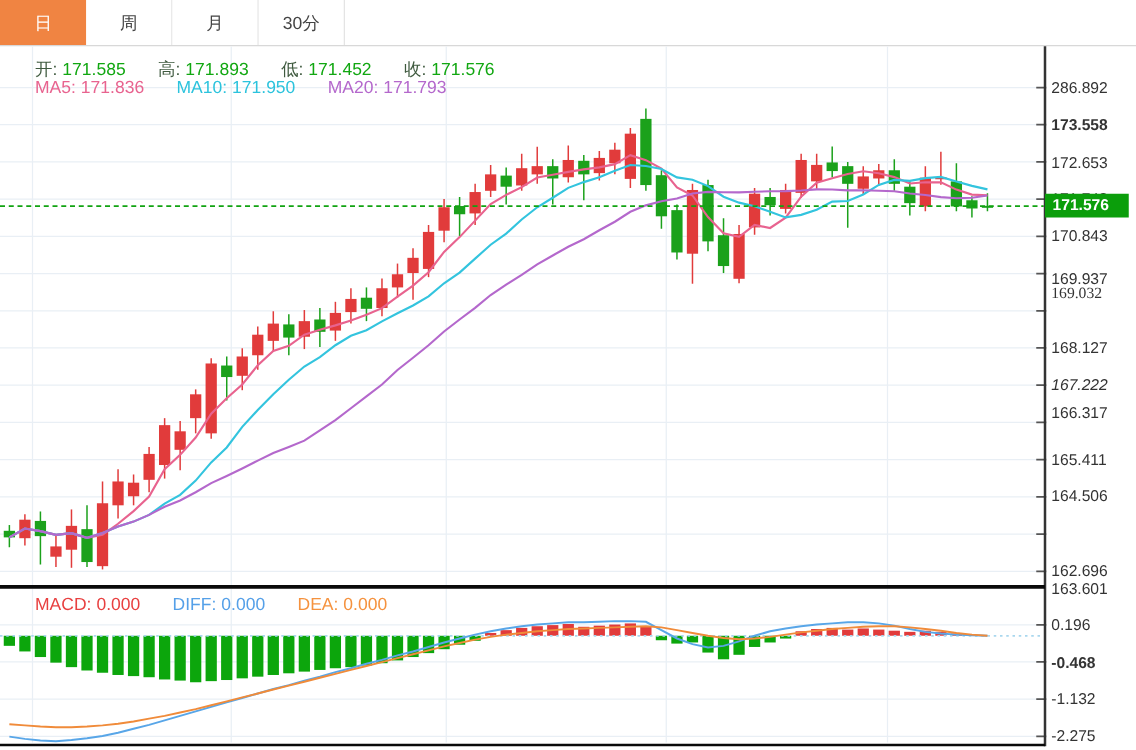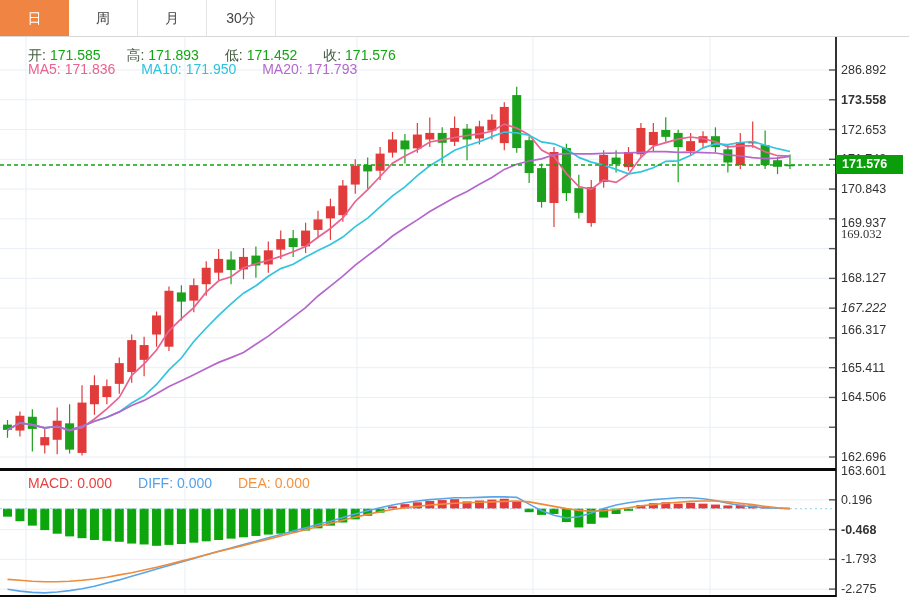--- a/index.html
+++ b/index.html
@@ -322,21 +322,21 @@
       <div class="ylab" style="top: 300.154px; font-style: italic;">167.222</div>
       <div class="ylab" style="top: 322px;">166.317</div>
       <div class="ylab" style="top: 359.692px;">165.411</div>
       <div class="ylab" style="top: 389.462px;">164.506</div>
       <div class="ylab" style="top: 439px; margin-top: 24px;">163.601</div>
       <div class="ylab" style="top: 449px;">162.696</div>
     </div>
   <div id="y-axis-macd">
       <div class="ylab" style="top: 491.813px;">0.196</div>
       <div class="ylab" style="top: 521.58px; font-weight: bold;">-0.468</div>
-      <div class="ylab" style="top: 551.348px;">-1.793</div>
+      <div class="ylab" style="top: 551.348px;">-1.132</div>
       <div class="ylab" style="top: 581.115px;">-2.275</div>
     </div>
 
   <div id="price-tag" style="top: 155.449px;">171.576</div>
 
   <div class="axis-vline"></div>
   <div class="sep-top"></div>
   <div class="sep-bottom"></div>
 </div>
 

